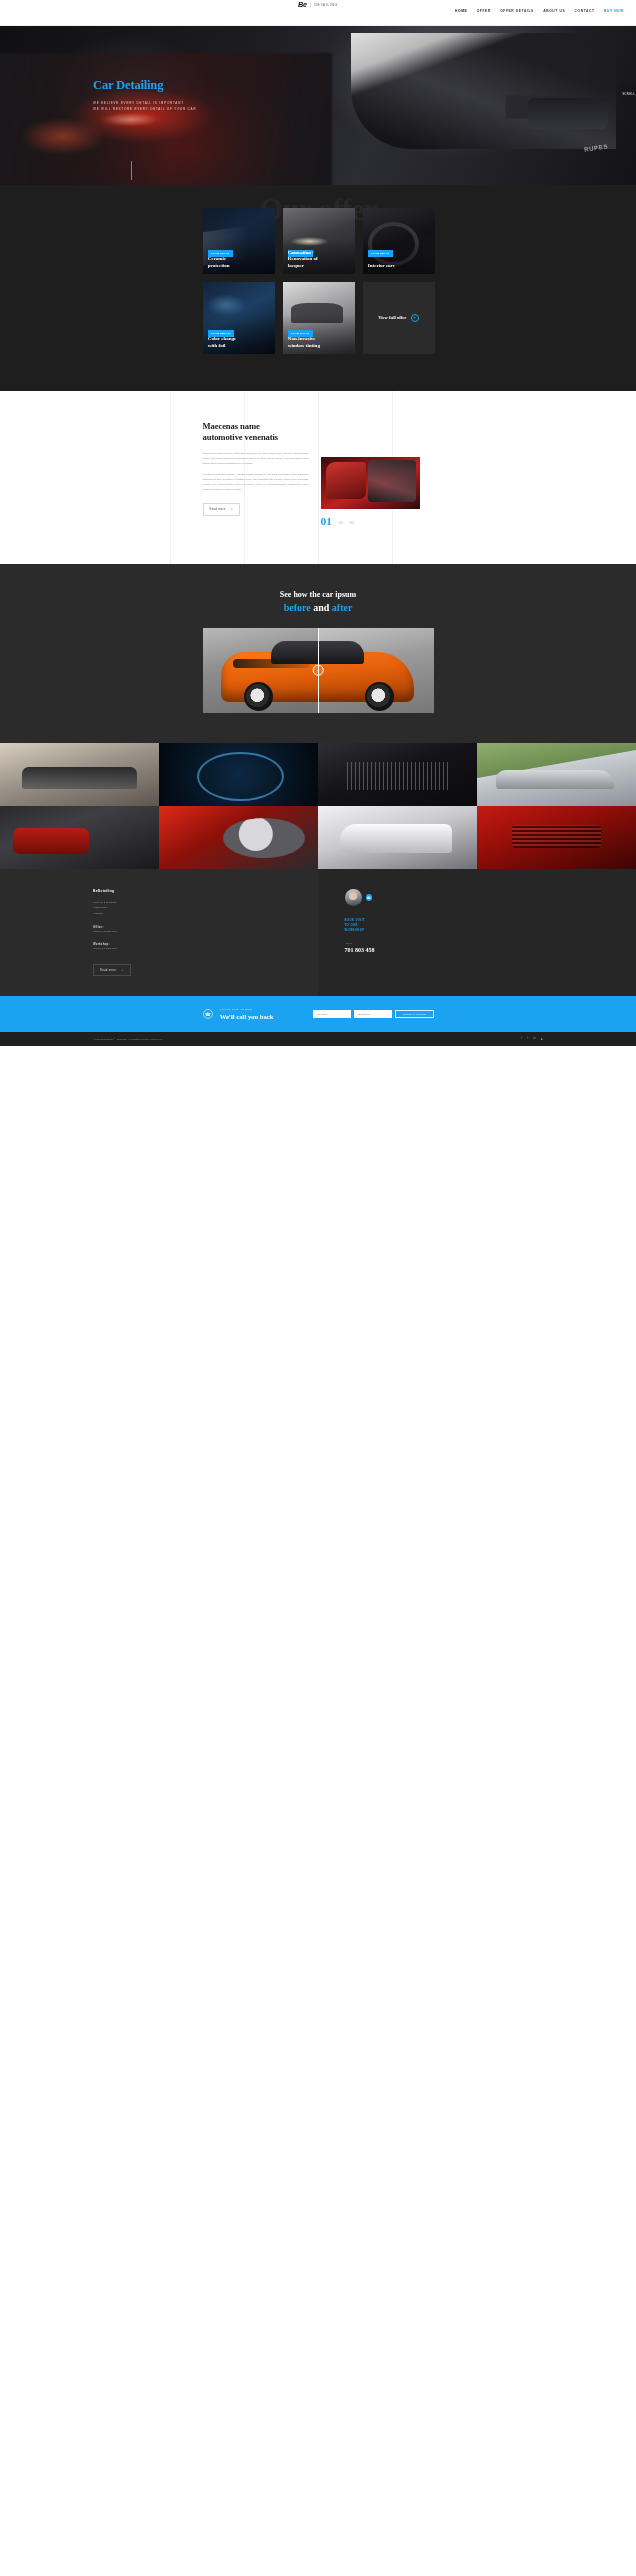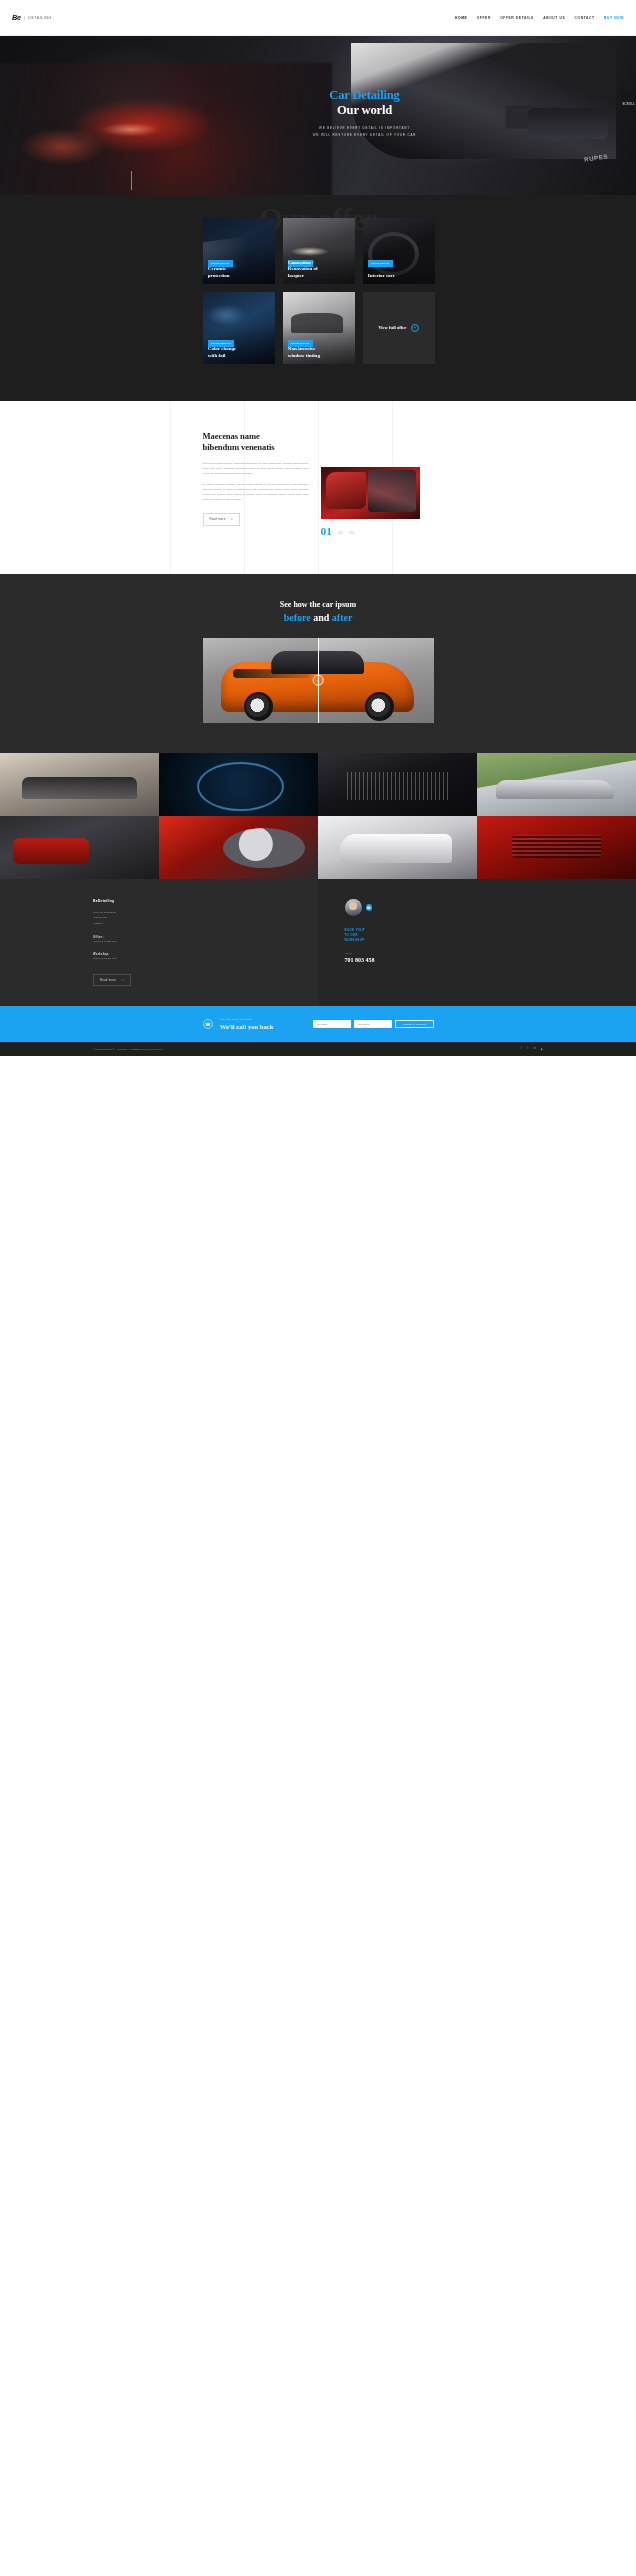--- a/index.html
+++ b/index.html
@@ -8,28 +8,29 @@
     font-family: "Liberation Sans", sans-serif;
     background: #ffffff;
     color: #222;
     width: 636px;
     overflow-x: hidden;
   }
   .page { width: 636px; position: relative; }
 
   
   .header {
-    height: 36px;
+    height: 26px;
     background: #ffffff;
     display: flex;
     align-items: center;
     padding: 0 12px;
     border-bottom: 0.7px solid #f0f0f0;
     position: relative;
     z-index: 30;
+    flex-direction: column;
   }
   .logo-wrap { display: flex; align-items: center; gap: 3.3px; }
   .logo-mark {
     font-size: 7.3px; font-weight: 700; font-style: italic;
     color: #111; letter-spacing: -0.3px;
   }
   .logo-text {
     font-size: 3.3px; letter-spacing: 0.7px; color: #555; text-transform: uppercase;
     border-left: 0.7px solid #ddd; padding-left: 3.3px;
   }
@@ -82,21 +83,21 @@
     content: ""; position: absolute; right: 8px; bottom: 20px;
     width: 80px; height: 30.5px; border-radius: 5.3px;
     background: linear-gradient(180deg,#1d1d22,#35353d);
     box-shadow: -26.5px -6.6px 0 -4px rgba(40,40,46,0.9);
   }
   .hero-brand-label {
     position: absolute; right: 28px; bottom: 34px;
     font-size: 6px; font-weight: 700; color: rgba(255,255,255,0.55);
     letter-spacing: 0.7px; transform: rotate(-8deg);
   }
-  .hero-inner { position: relative; z-index: 5; padding: 52px 0 0 93px; text-align: center; }
+  .hero-inner { position: relative; z-index: 5; padding: 52px 0 0 93px; }
   .hero-title-blue {
     font-size: 12.6px; font-weight: 700; color: #1ba2f0;
     font-family: "Liberation Serif", serif; letter-spacing: -0.2px;
   }
   .hero-title {
     font-size: 12.6px; font-weight: 700; color: #fff;
     font-family: "Liberation Serif", serif; line-height: 1.25; letter-spacing: -0.2px;
   }
   .hero-sub {
     margin-top: 6.6px; font-size: 3px; letter-spacing: 0.8px;
@@ -383,21 +384,20 @@
   </div>
 
   <div class="hero">
     <div class="hero-bg"></div>
     <div class="hero-car"></div>
     <div class="hero-headlight"></div>
     <div class="hero-polisher"></div>
     <div class="hero-brand-label">RUPES</div>
     <div class="hero-inner">
       <div class="hero-title-blue">Car Detailing</div>
-      <div class="hero-title">Our world</div>
       <div class="hero-sub">
         <div>WE BELIEVE EVERY DETAIL IS IMPORTANT</div>
         <div>WE WILL RESTORE EVERY DETAIL OF YOUR CAR</div>
       </div>
     </div>
     <div class="hero-vline"></div>
     <div class="hero-side-tab">SCROLL</div>
   </div>
 
   <div class="offer">
@@ -452,21 +452,21 @@
   <div class="about">
     <div class="about-cols">
       <span></span>
         <span></span>
         <span></span>
         <span></span>
     </div>
     <div class="about-inner">
       <div class="about-left">
         <div class="about-h">Maecenas name</div>
-        <div class="about-h">bibendum venenatis</div>
+        <div class="about-h">automotive venenatis</div>
         <div class="about-p">Lorem ipsum dolor sit amet, consectetur adipiscing elit. Nullo mauris dolor, gravida a varius blandit, auctor eget purus. Phasellus scelerisque sapien sit amet mauris blandit, eget scelerisque nunc cursus. Duis ultricies malesuada leo vel aliquet.</div>
         <div class="about-p">Ut ultricies imperdiet sodales. Aliquam fringilla aliquam ex sit amet elementum. Proin bibendum sollicitudin feugiat. Curabitur ut egestas purus, vitae molestas ante. Integer viverra purus, commodo in diam nec, pretium auctor sapien, in pulvinar. Ipsum eu dignissim facilisis, massa justo varius purus, non dictum elit nibh ut massa.</div>
         <div class="readmore">
           <span>Read more</span>
           <span class="arrow">+</span>
         </div>
       </div>
       <div class="about-right">
         <div class="about-photo"></div>
         <div class="about-nums">

